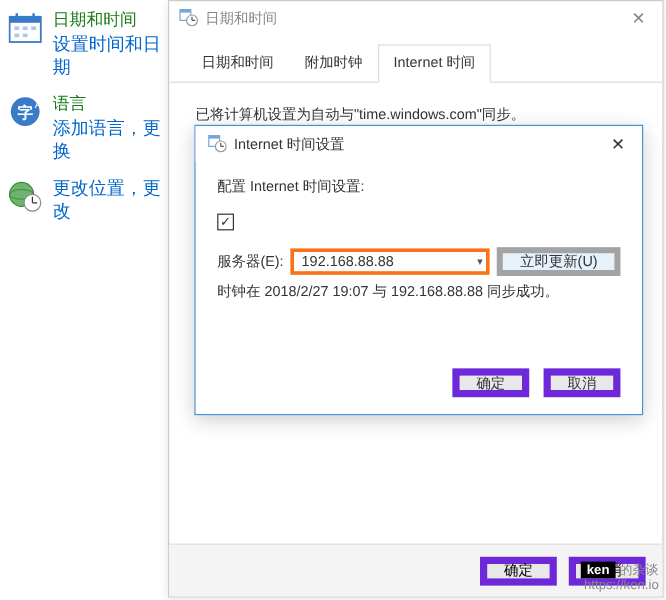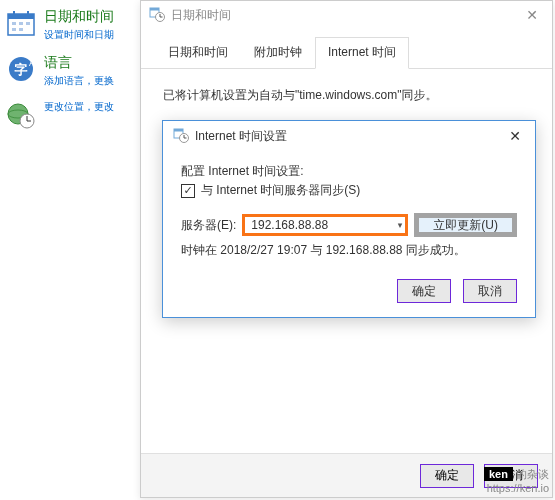--- a/index.html
+++ b/index.html
@@ -3,46 +3,46 @@
 <meta charset="utf-8">
 <style>
 * { box-sizing: border-box; margin: 0; padding: 0; font-family: "Microsoft YaHei", "Segoe UI", sans-serif; }
 body { background: #fff; width: 555px; height: 500px; overflow: hidden; position: relative; }
 
 .sidebar { position: absolute; left: 0; top: 0; width: 140px; padding: 8px 6px; }
 .sb-item { display: flex; align-items: flex-start; gap: 8px; margin-bottom: 12px; }
 .sb-icon { width: 30px; height: 30px; flex-shrink: 0; display: flex; align-items: center; justify-content: center; }
 .sb-txt { display: flex; flex-direction: column; gap: 2px; }
 .sb-title { color: #1a7a1a; font-size: 14px; }
-.sb-sub { color: #0066cc; font-size: 10px; }
+.sb-sub { color: #0066cc; font-size: 15px; }
 
 .win1 { position: absolute; left: 140px; top: 0; width: 413px; height: 498px; border: 1px solid #ccc; background: #fff; box-shadow: 0 2px 8px rgba(0,0,0,.1); }
 .titlebar { height: 28px; display: flex; align-items: center; padding: 0 8px; color: #888; font-size: 12px; }
 .tb-icon { margin-right: 6px; }
 .tb-sp { flex: 1; }
 .tb-x { color: #888; font-size: 14px; padding: 0 6px; cursor: default; }
 
 .tabs { display: flex; padding: 8px 14px 0 14px; border-bottom: 1px solid #ddd; font-size: 12px; }
 .tab { padding: 6px 12px; border: 1px solid transparent; color: #333; }
 .tab.active { border: 1px solid #ddd; border-bottom: 1px solid #fff; margin-bottom: -1px; background: #fff; }
 
 .body1 { padding: 18px 22px; font-size: 12px; color: #333; }
 
-.win2 { position: absolute; left: 162px; top: 120px; width: 374px; height: 198px; border: 1px solid #4a90d9; background: #fff; box-shadow: 0 4px 16px rgba(0,0,0,.2); }
+.win2 { position: absolute; left: 162px; top: 104px; width: 374px; height: 242px; border: 1px solid #4a90d9; background: #fff; box-shadow: 0 4px 16px rgba(0,0,0,.2); }
 .tb2 { height: 30px; display: flex; align-items: center; padding: 0 10px; background: #fff; font-size: 12px; color: #333; }
 .tb2-x { font-size: 14px; padding: 0 4px; cursor: default; }
 .body2 { padding: 12px 18px; font-size: 12px; color: #333; }
-.cfg { margin-bottom: 2px; }
+.cfg { margin-bottom: 14px; }
 .chk-row { display: flex; align-items: center; gap: 6px; margin-bottom: 14px; }
 .chk { width: 14px; height: 14px; border: 1px solid #333; display: inline-flex; align-items: center; justify-content: center; font-size: 11px; line-height: 1; }
 .srv-row { display: flex; align-items: center; gap: 6px; margin-bottom: 5px; }
 .srv-label { white-space: nowrap; }
 .srv-input { flex: 1; border: 3px solid #f97316; height: 22px; padding: 0 6px; font-size: 12px; display: flex; align-items: center; position: relative; }
 .srv-dd { position: absolute; right: 3px; font-size: 9px; color: #555; }
-.btn { border: 1px solid #6d28d9; background: #e8e8e8; height: 24px; padding: 0 14px; font-size: 12px; display: inline-flex; align-items: center; justify-content: center; }
+.btn { border: 6px solid #6d28d9; background: #e8e8e8; height: 24px; padding: 0 14px; font-size: 12px; display: inline-flex; align-items: center; justify-content: center; }
 .btn.hl { border: 5px solid #a3a3a3; background: #e5f1fb; }
 .btn-row { display: flex; gap: 12px; justify-content: flex-end; }
 .status { margin-bottom: 14px; }
 .body2 .btn-row { position: absolute; right: 18px; bottom: 14px; }
 
 .footer1 { position: absolute; left: 0; right: 0; bottom: 0; height: 44px; display: flex; align-items: center; justify-content: flex-end; gap: 10px; padding: 0 14px; border-top: 1px solid #e0e0e0; background: #f4f4f4; }
 
 .wm { position: absolute; right: 6px; bottom: 6px; font-size: 11px; color: #888; text-align: right; padding-left: 44px; }
 .wm .k { background: #000; color: #fff; padding: 1px 5px; font-weight: bold; }
 </style>
@@ -139,21 +139,20 @@
         </svg>
     </span>
     <span>Internet 时间设置</span>
     <span class="tb-sp"></span>
     <span class="tb2-x">✕</span>
   </div>
   <div class="body2">
     <div class="cfg">配置 Internet 时间设置:</div>
     <div class="chk-row">
       <span class="chk">✓</span>
-      <span>与 Internet 时间服务器同步(S)</span>
     </div>
     <div class="srv-row">
       <span class="srv-label">服务器(E):</span>
       <span class="srv-input">
         <span>192.168.88.88</span>
         <span class="srv-dd">▾</span>
       </span>
       <div class="btn hl">立即更新(U)</div>
     </div>
     <div class="status">时钟在 2018/2/27 19:07 与 192.168.88.88 同步成功。</div>

